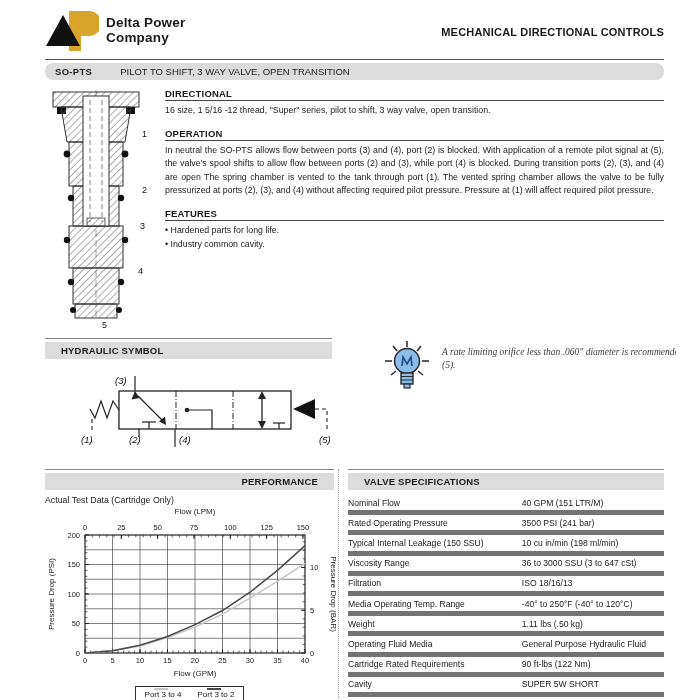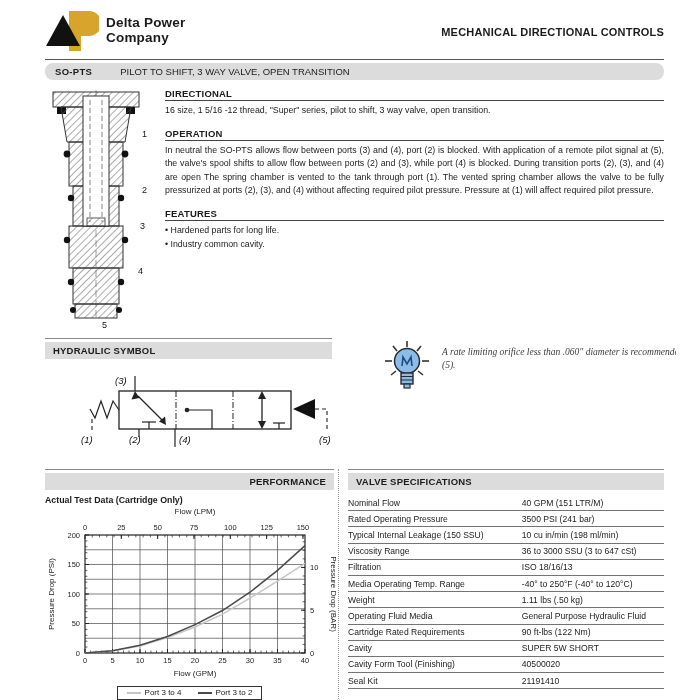--- a/index.html
+++ b/index.html
@@ -21,41 +21,41 @@
   .cartridge-col{width:114px;flex:none;}
   .text-col{flex:1;padding-left:6px;}
   .sect{font-size:9.5px;font-weight:bold;border-bottom:1px solid #444;margin:0 0 3px 0;padding-bottom:1px;letter-spacing:.2px;}
   .bodytext{font-size:8.8px;line-height:1.5;margin:0 0 11px 0;text-align:justify;}
   .feat{margin:0;padding:0;list-style:none;font-size:8.8px;line-height:1.55;}
   .feat li::before{content:"• ";}
 
   
   .secwrap{margin-top:4px;}
   .hrline{border-top:1.5px solid #888;margin-bottom:3px;}
-  .graybar{background:#dcdcdc;font-weight:bold;font-size:9.5px;padding:3px 8px;letter-spacing:.2px;}
+  .graybar{background:#dcdcdc;font-weight:bold;font-size:9.5px;padding:3px 16px;letter-spacing:.2px;}
 
   
   .symrow{display:flex;align-items:flex-start;}
   .sym-left{width:287px;flex:none;}
   .note-col{display:flex;gap:12px;margin-left:52px;margin-top:6px;align-items:flex-start;}
   .note-text{font-family:"Liberation Serif",serif;font-style:italic;font-size:9.5px;color:#3a3a3a;width:280px;line-height:1.4;padding-top:6px;}
   .symsvg{margin:14px 0 0 34px;}
 
   
   .bottomrow{display:flex;margin-top:12px;height:232px;}
   .perf-col{width:289px;flex:none;border-right:1px dotted #999;padding-right:4px;}
   .spec-col{flex:1;padding-left:9px;}
-  .subtitle{font-size:8.8px;margin:5px 0 0 0;font-weight:bold;}
+  .subtitle{font-size:8.8px;margin:5px 0 0 0;}
   .chartsvg{display:block;margin:0 auto;}
   .legend{border:1px solid #333;width:fit-content;margin:1px auto 0;padding:1px 9px 2px;font-size:8px;display:flex;gap:16px;align-items:center;}
-  .leg-item{display:flex;align-items:center;}
+  .leg-item{display:flex;align-items:center;flex-direction:column;}
   .leg-swatch{display:inline-block;width:14px;height:2px;margin-right:4px;}
 
   table.specs{border-collapse:collapse;width:100%;font-size:8.6px;margin-top:5px;}
-  table.specs td{border-bottom:1px solid #737373;padding:2.6px 2px 2.6px 0;vertical-align:top;}
+  table.specs td{border-bottom:5px solid #737373;padding:2.6px 2px 2.6px 0;vertical-align:top;}
   table.specs td:first-child{width:55%;}
 
   svg text{font-family:"Liberation Sans",sans-serif;}
   .portlabel{font-size:9px;fill:#111;}
   .symlabel{font-size:9.5px;font-style:italic;fill:#111;}
 </style>
 </head>
 <body>
 
 <div class="page">

